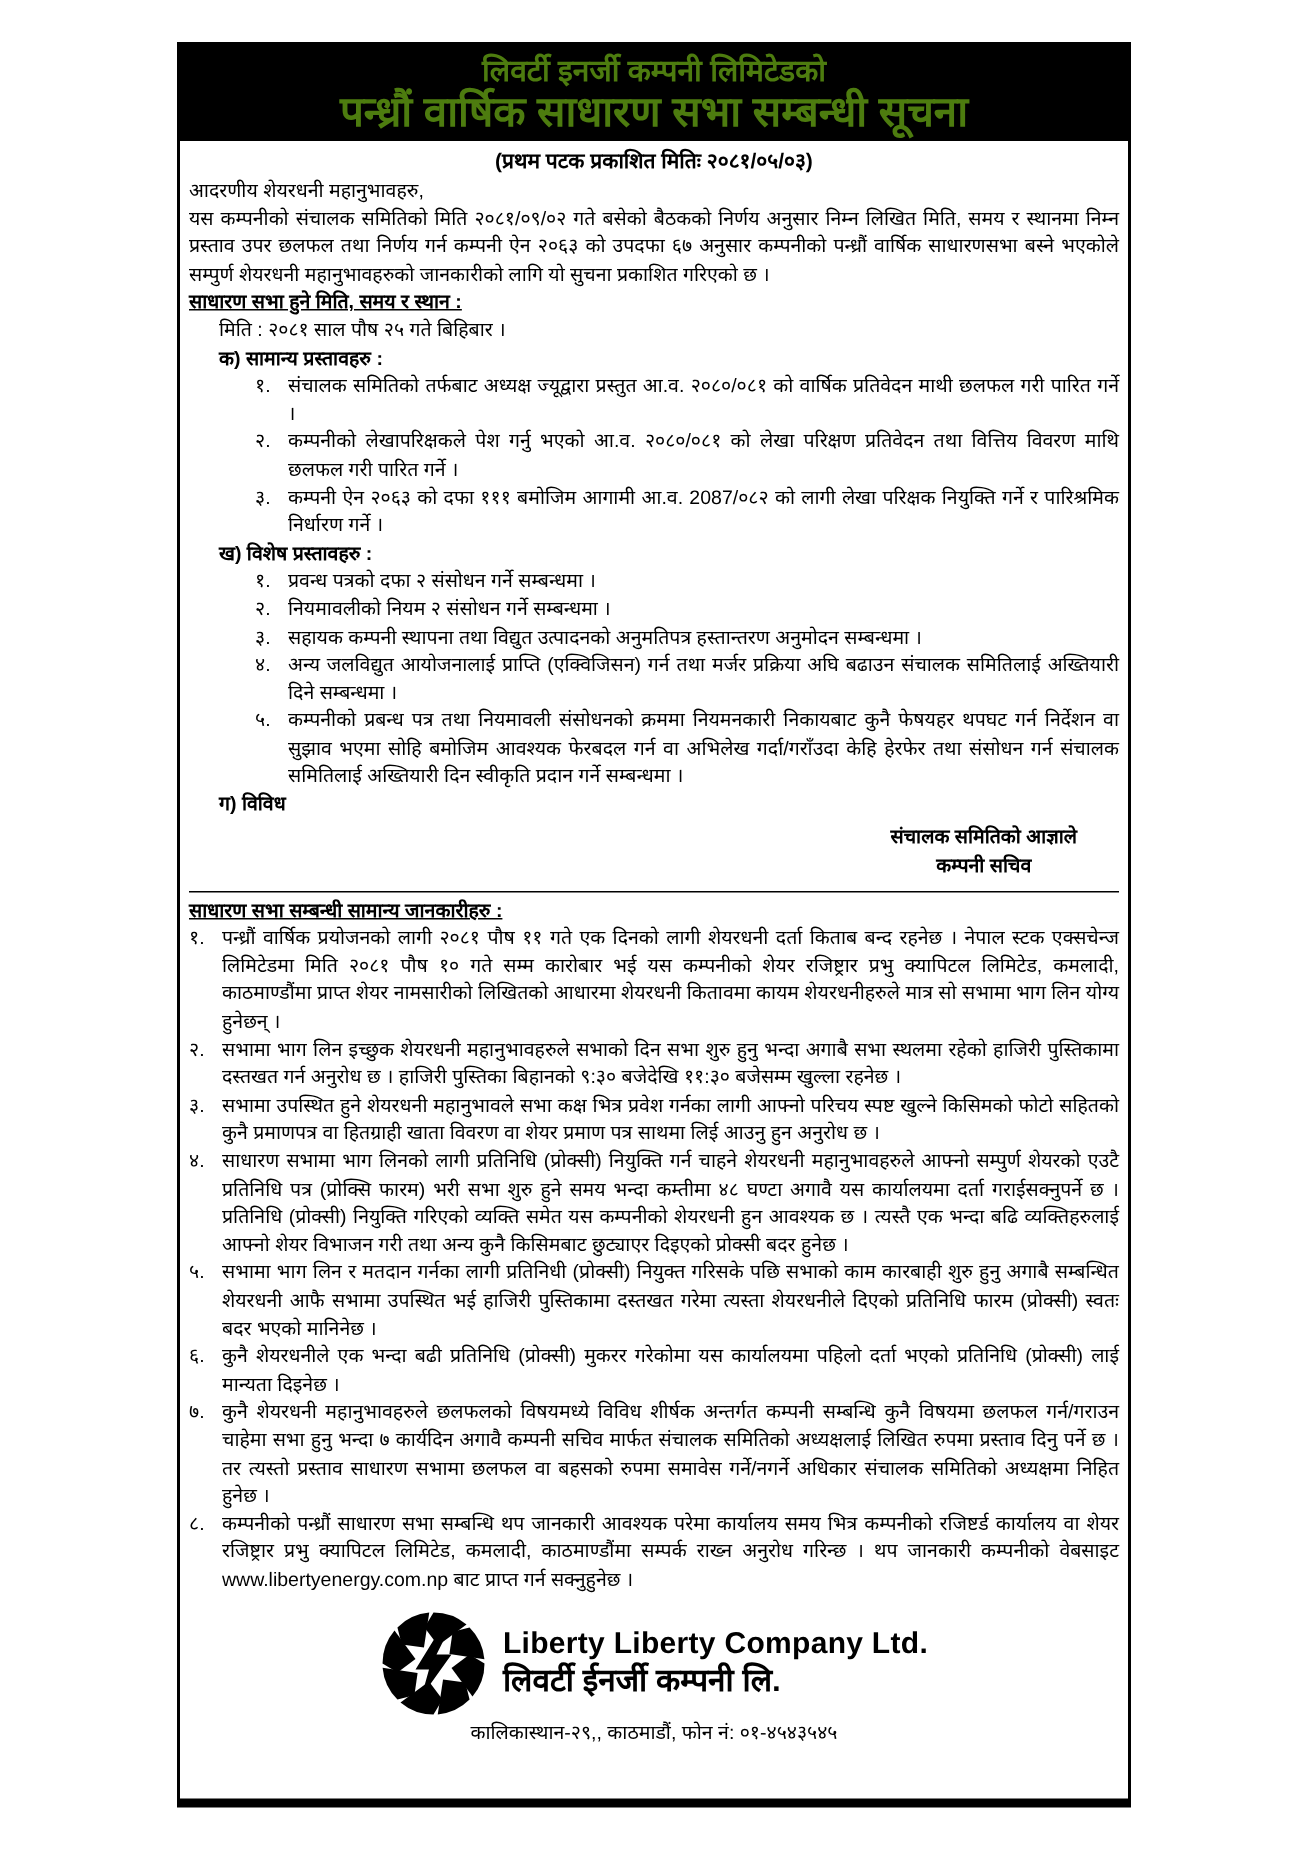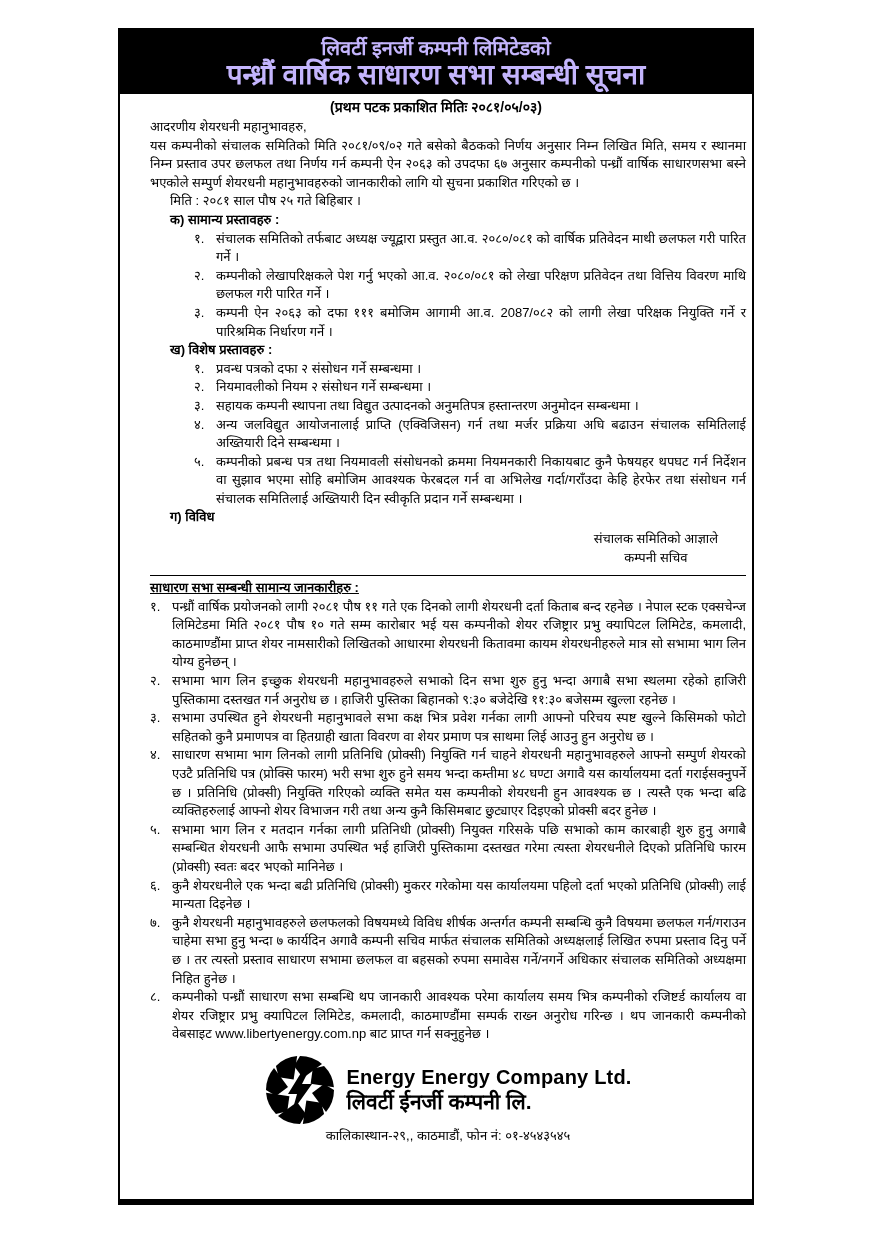--- a/index.html
+++ b/index.html
@@ -7,47 +7,47 @@
     width:872px;height:1234px;background:#ffffff;position:relative;
     font-family:"Liberation Sans","DejaVu Sans",sans-serif;color:#000;
   }
   .doc{
     position:absolute;left:118px;top:28px;width:636px;height:1177px;
     box-sizing:border-box;background:#fff;
     border:2px solid #000;border-bottom:6px solid #000;
     overflow:hidden;
   }
   .title-block{
-    background:#000;color:#c4b5fd;text-align:center;
+    background:#000;color:#4d7c0f;text-align:center;
     padding:5px 4px 6px 4px;
   }
   .title-block .t1{font-size:20px;font-weight:bold;line-height:26px;}
   .title-block .t2{font-size:28px;font-weight:bold;line-height:27px;}
   .pub-line{
     text-align:center;font-weight:bold;font-size:14px;
     padding:3px 0 2px 0;
   }
   .body-text{
-    padding:0 6px 0 6px;font-size:13px;line-height:18.6px;text-align:justify;margin-left:24px;
+    padding:0 6px 0 6px;font-size:13px;line-height:18.6px;text-align:justify;
   }
   .salutation{margin:0;}
   .intro{margin:0;}
   .h-underline{font-weight:bold;text-decoration:underline;}
   .meeting-list{margin:0 0 0 20px;}
   .agenda-head{margin-left:0;}
   .sub-head{margin-left:20px;font-weight:bold;}
   .num-list{margin:0;}
   .num-list.inner{margin-left:44px;}
   .num-list.outer{margin-left:0;}
   .num-item{display:flex;}
   .num-item .num{flex:0 0 22px;}
   .num-item .txt{flex:1 1 auto;text-align:justify;}
   .misc-head{margin-left:20px;font-weight:bold;}
   .sig-wrap{display:flex;justify-content:flex-end;padding:2px 28px 6px 0;}
-  .sig{Text-align:center;font-weight:normal;line-height:19px;}
+  .sig{Text-align:center;font-weight:bold;line-height:19px;}
   .divider{border-top:1.5px solid #000;margin:2px 0 3px 0;}
   .info-head{font-weight:bold;text-decoration:underline;}
   .footer{margin-top:10px;text-align:center;}
   .footer-brand{display:flex;align-items:center;justify-content:center;gap:10px;}
   .brand-names{text-align:left;}
   .brand-en{font-size:20px;font-weight:bold;line-height:23px;letter-spacing:0.2px;}
   .brand-np{font-size:21px;font-weight:bold;line-height:25px;}
   .footer-address{font-size:13px;line-height:17px;margin-top:1px;}
   .logo-svg{display:block;}
 </style>
@@ -61,20 +61,21 @@
     <div class="t2">पन्ध्रौं वार्षिक साधारण सभा सम्बन्धी सूचना</div>
   </div>
 
   <div class="pub-line">(प्रथम पटक प्रकाशित मितिः २०८१/०५/०३)</div>
 
   <div class="body-text">
 
     <div class="salutation">आदरणीय शेयरधनी महानुभावहरु,</div>
     <div class="intro">यस कम्पनीको संचालक समितिको मिति २०८१/०९/०२ गते बसेको बैठकको निर्णय अनुसार निम्न लिखित मिति, समय र स्थानमा निम्न प्रस्ताव उपर छलफल तथा निर्णय गर्न कम्पनी ऐन २०६३ को उपदफा ६७ अनुसार कम्पनीको पन्ध्रौं वार्षिक साधारणसभा बस्ने भएकोले सम्पुर्ण शेयरधनी महानुभावहरुको जानकारीको लागि यो सुचना प्रकाशित गरिएको छ ।</div>
 
+    <div class="h-underline">साधारण सभा हुने मिति, समय र स्थान :</div>
 
     <div class="meeting-list">
         <div class="meeting-line">मिति : २०८१ साल पौष २५ गते बिहिबार ।</div>
       </div>
 
 
     <div class="sub-head">क) सामान्य प्रस्तावहरु :</div>
     <div class="num-list inner">
         <div class="num-item">
         <span class="num">१.</span>
@@ -174,21 +175,21 @@
                 <path transform="rotate(180 36 36)" d="M36 2 A34 34 0 0 1 58 10 L39 24 L30 12 Z"></path>
                 <path transform="rotate(225 36 36)" d="M36 2 A34 34 0 0 1 58 10 L39 24 L30 12 Z"></path>
                 <path transform="rotate(270 36 36)" d="M36 2 A34 34 0 0 1 58 10 L39 24 L30 12 Z"></path>
                 <path transform="rotate(315 36 36)" d="M36 2 A34 34 0 0 1 58 10 L39 24 L30 12 Z"></path>
               </g>
               <path d="M40 14 L24 40 L33 40 L28 58 L48 30 L38 30 L46 14 Z"></path>
             </g>
           </svg>
         </span>
         <span class="brand-names">
-          <div class="brand-en">Energy Energy Company Ltd.</div>
+          <div class="brand-en">Liberty Liberty Company Ltd.</div>
           <div class="brand-np">लिवर्टी ईनर्जी कम्पनी लि.</div>
         </span>
       </div>
       <div class="footer-address">कालिकास्थान-२९,, काठमाडौं, फोन नं: ०१-४५४३५४५</div>
 
     </div>
 
   </div>
 </div>
 

